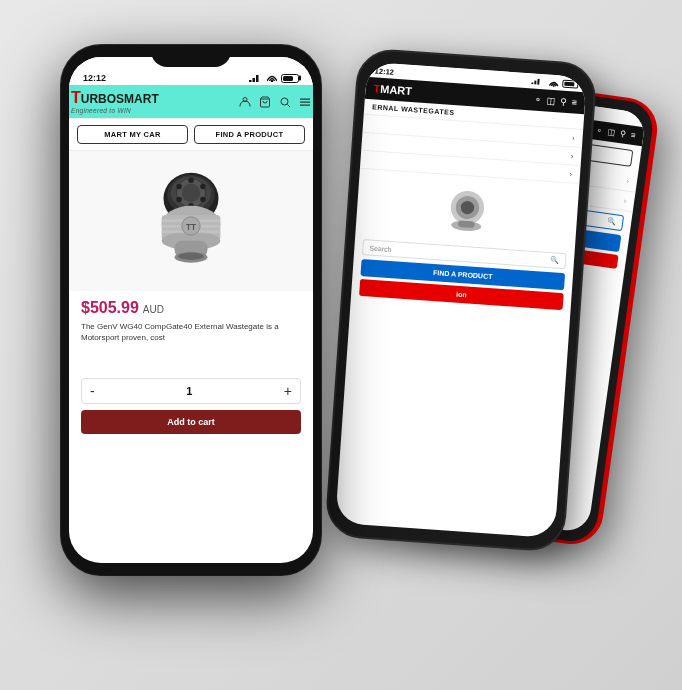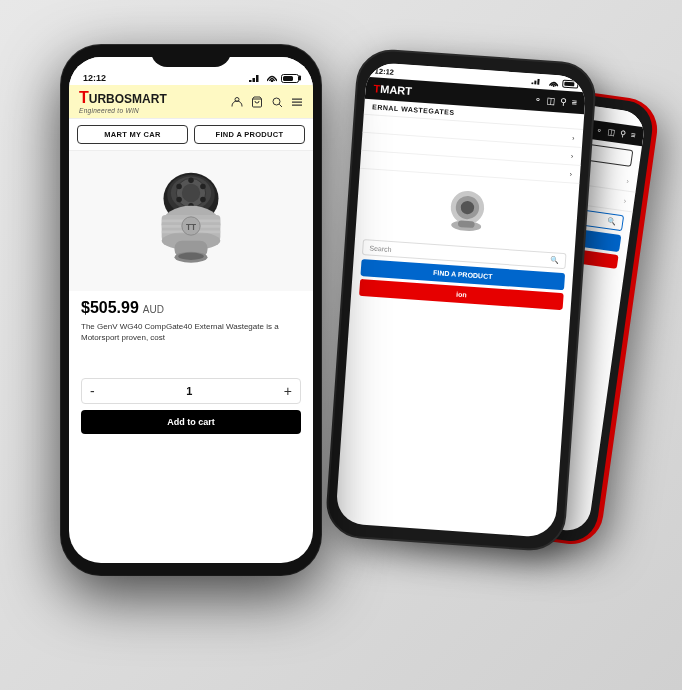--- a/index.html
+++ b/index.html
@@ -120,22 +120,22 @@
       padding: 4px 14px 2px;
       font-size: 9px;
       font-weight: 600;
       color: #111;
       background: #fff;
       padding-top: 6px;
     }
 
     
     .header {
-      background: #fef9c3;
-      padding: 4px 10px;
+      background: #5eead4;
+      padding: 4px 2px;
       display: flex;
       justify-content: space-between;
       align-items: center;
       border-bottom: 1px solid #eee;
     }
 
     .logo-area {
       display: flex;
       flex-direction: column;
     }
@@ -194,21 +194,21 @@
     .price-line {
       display: flex;
       align-items: baseline;
       gap: 4px;
       margin-bottom: 4px;
     }
 
     .price {
       font-size: 16px;
       font-weight: 700;
-      color: #000000;
+      color: #be185d;
     }
 
     .currency {
       font-size: 10px;
       color: #555;
     }
 
     .sku {
       font-size: 8px;
       color: #888;
@@ -251,21 +251,21 @@
       font-weight: 300;
     }
 
     .qty-val {
       font-size: 11px;
       color: #111;
       font-weight: 600;
     }
 
     .add-cart-btn {
-      background: #000000;
+      background: #7f1d1d;
       color: #fff;
       border: none;
       border-radius: 4px;
       width: 100%;
       padding: 7px;
       font-size: 9px;
       font-weight: 700;
       cursor: pointer;
       text-align: center;
     }

